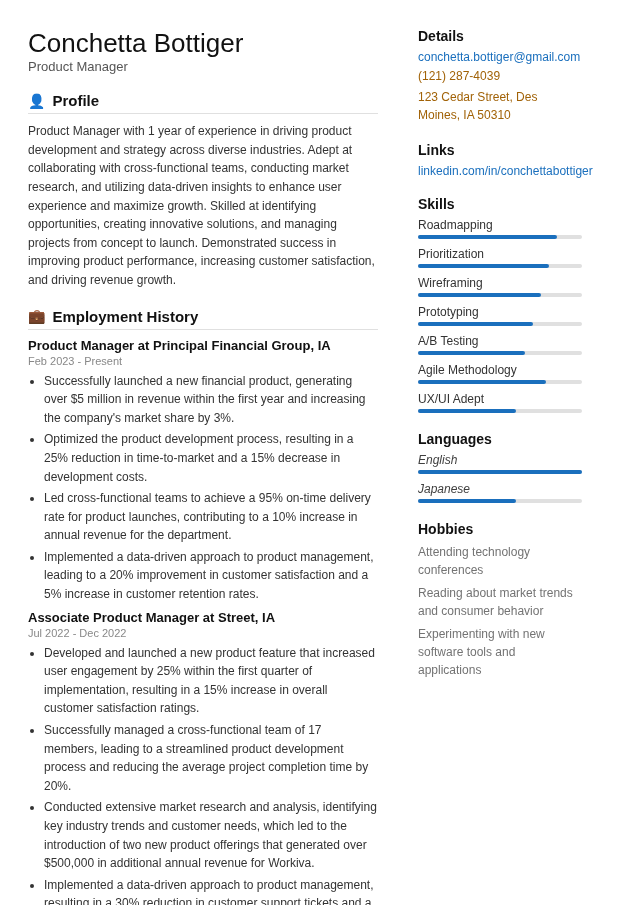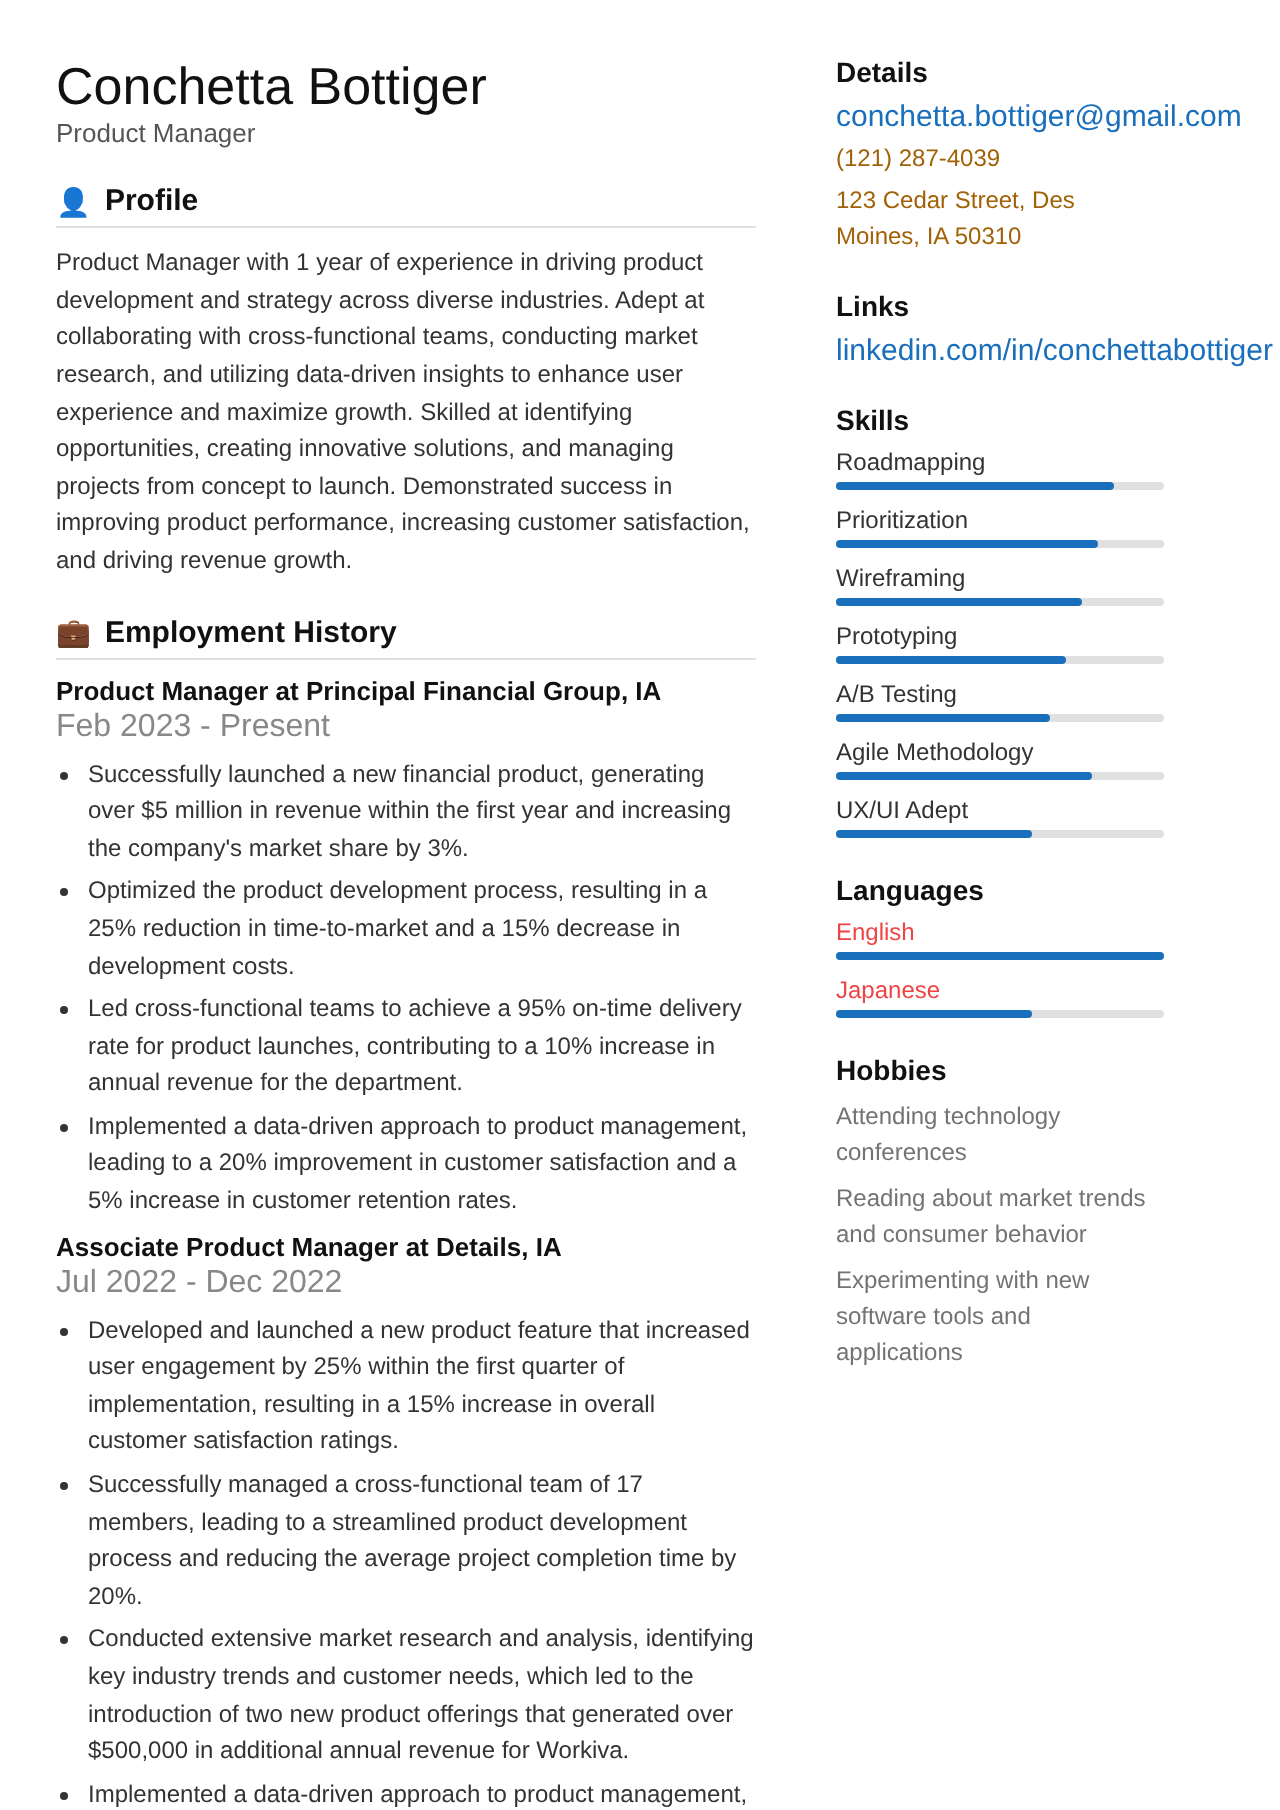--- a/index.html
+++ b/index.html
@@ -60,21 +60,21 @@
       line-height: 1.55;
     }
     .employer {
       font-size: 13px;
       font-weight: bold;
       color: #111;
       margin-top: 5px;
       margin-bottom: 2px;
     }
     .date-range {
-      font-size: 16px;
+      font-size: 11px;
       color: #888;
       margin-bottom: 5px;
     }
     ul.bullets {
       padding-left: 16px;
       margin-bottom: 6px;
     }
     ul.bullets li {
       font-size: 12px;
       color: #333;
@@ -87,21 +87,21 @@
       font-weight: bold;
       color: #111;
       margin-top: 18px;
       margin-bottom: 6px;
     }
     .right-section-title:first-child {
       margin-top: 0;
     }
     .detail-link {
       color: #1a6fbd;
-      font-size: 15px;
+      font-size: 12px;
       text-decoration: none;
       display: block;
       margin-bottom: 3px;
     }
     .detail-text {
       font-size: 12px;
       color: #a16207;
       line-height: 1.5;
       margin-bottom: 3px;
     }
@@ -122,22 +122,23 @@
     .skill-bar-fill {
       height: 4px;
       background: #1a6fbd;
       border-radius: 2px;
     }
     .lang-item {
       margin-bottom: 8px;
     }
     .lang-name {
       font-size: 12px;
-      color: #ef4444;
-      margin-bottom: 3px;
+      color: #404040;
+      margin-bottom: 3px;
+      font-style: italic;
     }
     .hobby-text {
       font-size: 12px;
       color: #737373;
       line-height: 1.5;
       margin-bottom: 5px;
     }
   </style>
 </head>
 <body>
@@ -166,21 +167,21 @@
       <div class="date-range">Feb 2023 - Present</div>
       <ul class="bullets">
         <li>Successfully launched a new financial product, generating over $5 million in revenue within the first year and increasing the company's market share by 3%.</li>
         <li>Optimized the product development process, resulting in a 25% reduction in time-to-market and a 15% decrease in development costs.</li>
         <li>Led cross-functional teams to achieve a 95% on-time delivery rate for product launches, contributing to a 10% increase in annual revenue for the department.</li>
         <li>Implemented a data-driven approach to product management, leading to a 20% improvement in customer satisfaction and a 5% increase in customer retention rates.</li>
       </ul>
     </div>
 
     <div>
-      <div class="employer">Associate Product Manager at Details, IA</div>
+      <div class="employer">Associate Product Manager at Street, IA</div>
       <div class="date-range">Jul 2022 - Dec 2022</div>
       <ul class="bullets">
         <li>Developed and launched a new product feature that increased user engagement by 25% within the first quarter of implementation, resulting in a 15% increase in overall customer satisfaction ratings.</li>
         <li>Successfully managed a cross-functional team of 17 members, leading to a streamlined product development process and reducing the average project completion time by 20%.</li>
         <li>Conducted extensive market research and analysis, identifying key industry trends and customer needs, which led to the introduction of two new product offerings that generated over $500,000 in additional annual revenue for Workiva.</li>
         <li>Implemented a data-driven approach to product management, resulting in a 30% reduction in customer support tickets and a 10% improvement in product performance metrics.</li>
       </ul>
     </div>
 
   </div>

